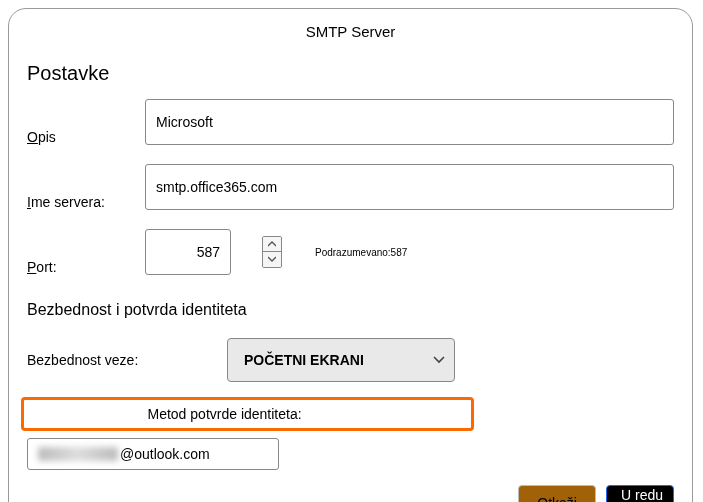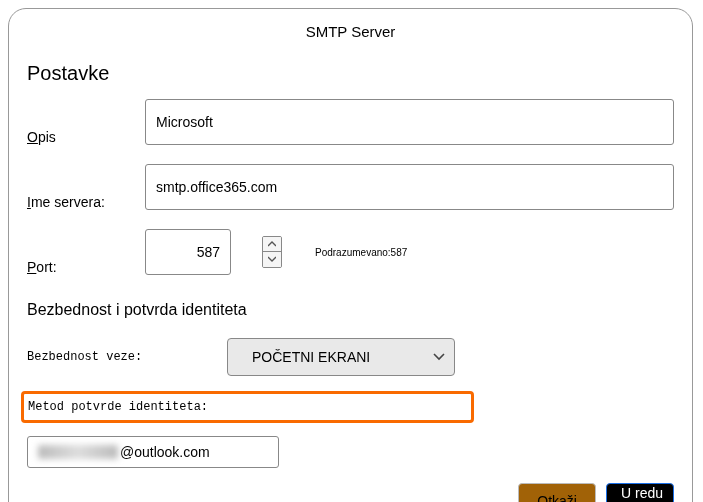--- a/index.html
+++ b/index.html
@@ -79,51 +79,53 @@
   .section2-heading {
     font-size: 16px;
     margin: 26px 0 16px 0;
   }
   .row2 {
     display: flex;
     align-items: center;
     margin-bottom: 12px;
     padding: 3px 0;
   }
-  .row2 label { width: 200px; font-size: 12px; font-family: Liberation Mono, monospace; }
+  .row2 label { width: 200px; font-size: 14px; }
   .select-wrap {
     position: relative;
     width: 228px;
   }
   .select {
     width: 100%;
-    height: 38px;
+    height: 44px;
     border: 1px solid #888;
     border-radius: 4px;
     background: #e9e9e9;
-    padding: 0 30px 0 24px;
+    padding: 0 30px 0 16px;
     font-size: 14px;
     display: flex;
     align-items: center;
     cursor: pointer;
+    font-weight: bold;
   }
   .select-chevron {
     position: absolute;
     right: 10px;
     top: 50%;
     transform: translateY(-50%);
     pointer-events: none;
   }
   .highlight-row {
     border: 3px solid #f96a00;
     border-radius: 4px;
     padding: 6px 4px;
     margin-left: -6px;
     margin-right: 200px;
-    margin-bottom: 10px;
+    margin-bottom: 4px;
+    flex-direction: column;
   }
   .blur-prefix {
     display: inline-block;
     width: 80px;
     height: 14px;
     vertical-align: middle;
     filter: blur(3px);
     background: linear-gradient(90deg,#bbb,#ddd,#bbb);
     border-radius: 2px;
     margin-right: 2px;

